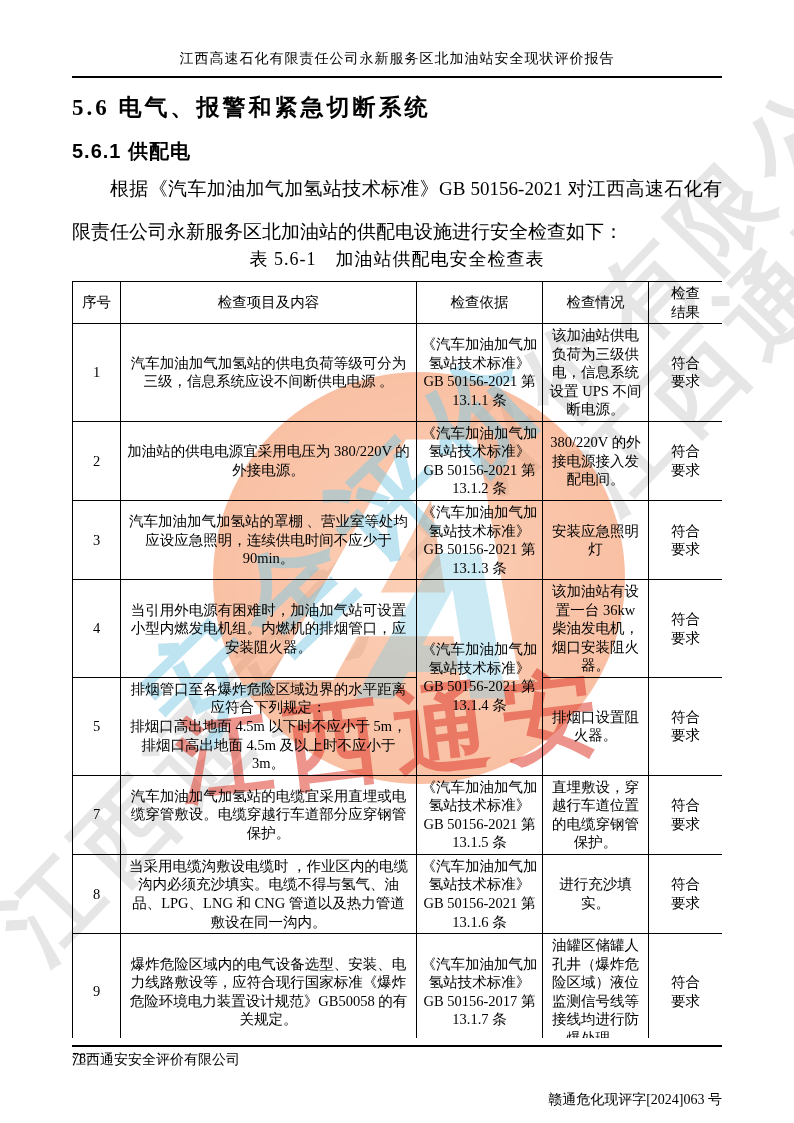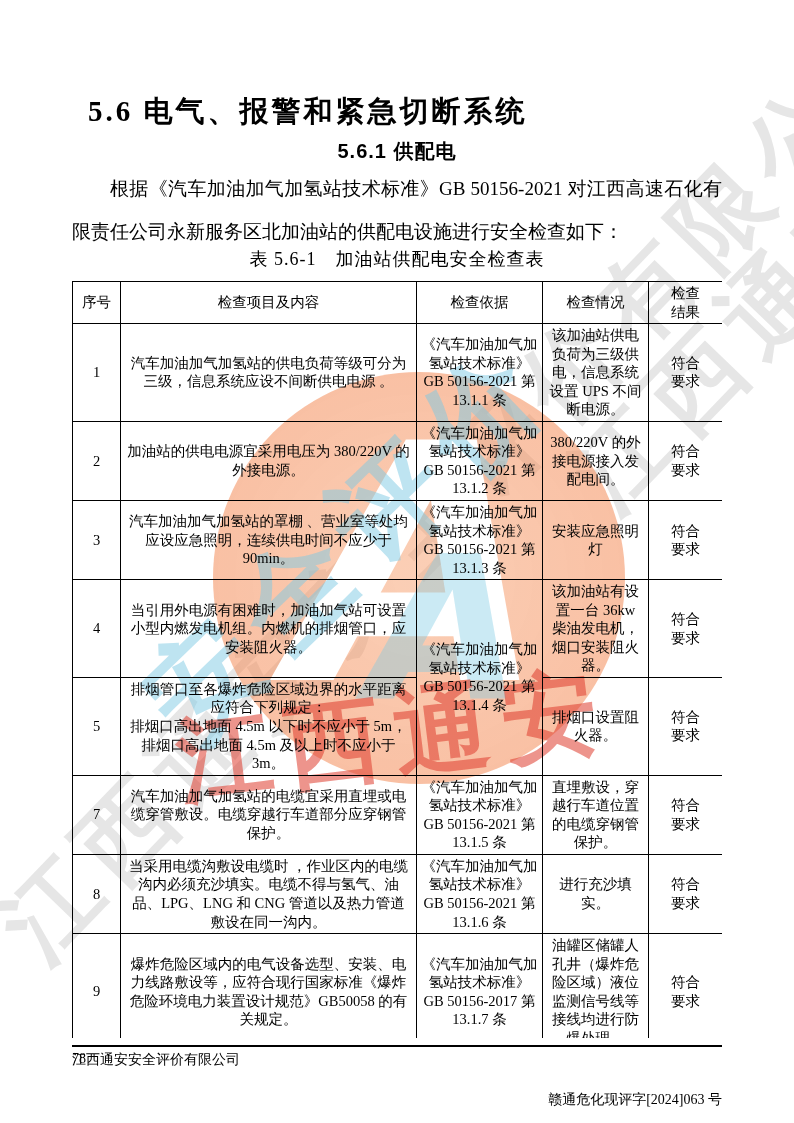--- a/index.html
+++ b/index.html
@@ -9,29 +9,28 @@
     font-family:"Liberation Serif","DejaVu Serif",serif;
   }
   
   .doc-header{
     position:absolute;top:50px;left:72px;width:650px;
     text-align:center;font-size:14px;letter-spacing:1px;
     border-bottom:2px solid #000;padding-bottom:8px;
   }
   
   .h1{
-    position:absolute;top:92px;left:88px;width:650px;
-    font-size:29px;font-weight:bold;letter-spacing:3px;
+    position:absolute;top:92px;left:72px;width:650px;
+    font-size:23px;font-weight:bold;letter-spacing:3px;
     font-family:"Liberation Serif","DejaVu Serif",serif;
   }
   .h2{
     position:absolute;top:138px;left:72px;width:650px;
     font-size:20px;font-weight:bold;letter-spacing:1px;
     font-family:"Liberation Sans","DejaVu Sans",sans-serif;
-    text-align:center;
   }
   .intro{
     position:absolute;top:168px;left:72px;width:650px;
     font-size:19px;line-height:2.25;text-indent:2em;text-align:justify;
   }
   .caption{
     position:absolute;top:247px;left:72px;width:650px;
     text-align:center;font-size:18px;letter-spacing:1px;
   }
   
@@ -112,20 +111,21 @@
     transform:rotate(-46deg);transform-origin:0 50%;
   }
   .wm-gray.g1{left:590px;top:430px;}
   .wm-gray.g2{left:20px;top:880px;}
 </style>
 </head>
 <body>
 
 <div class="page">
 
+  <div class="doc-header">江西高速石化有限责任公司永新服务区北加油站安全现状评价报告</div>
 
   <div class="h1">5.6 电气、报警和紧急切断系统</div>
   <div class="h2">5.6.1 供配电</div>
   <div class="intro">根据《汽车加油加气加氢站技术标准》GB 50156-2021 对江西高速石化有限责任公司永新服务区北加油站的供配电设施进行安全检查如下：</div>
   <div class="caption">表 5.6-1　加油站供配电安全检查表</div>
 
   <div class="table-wrap">
     <table class="check">
       <colgroup>
         <col class="c-no">

